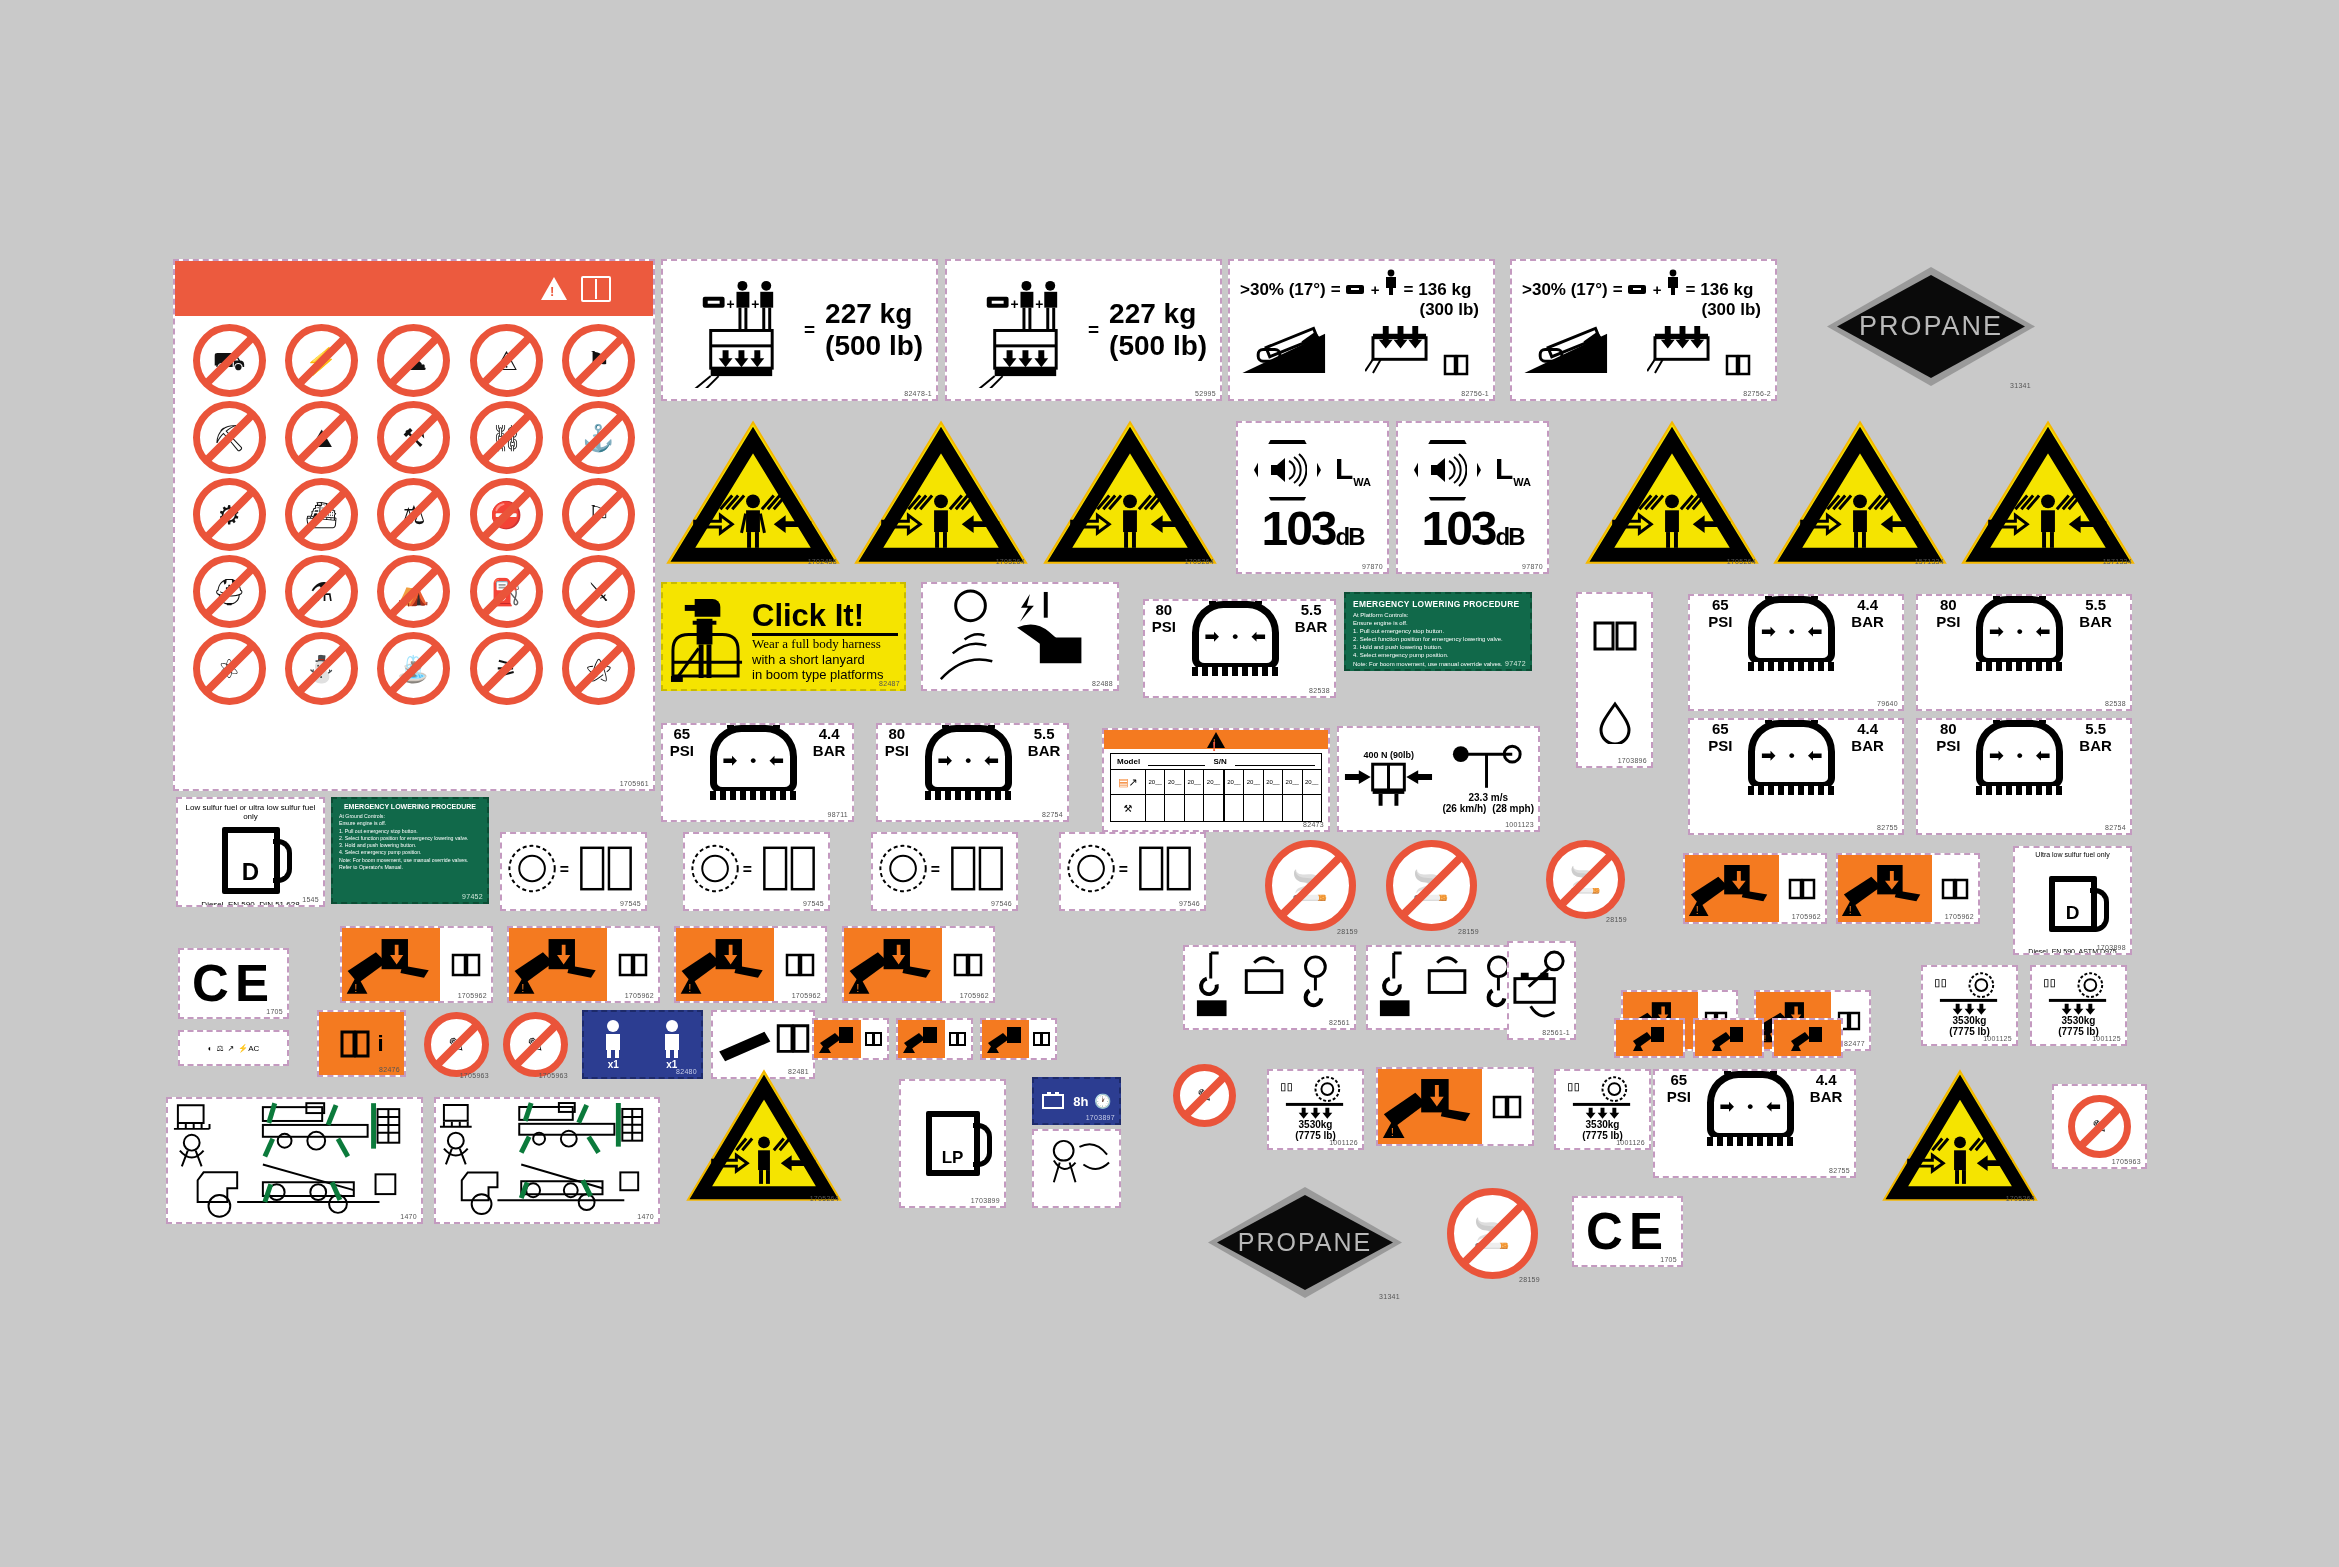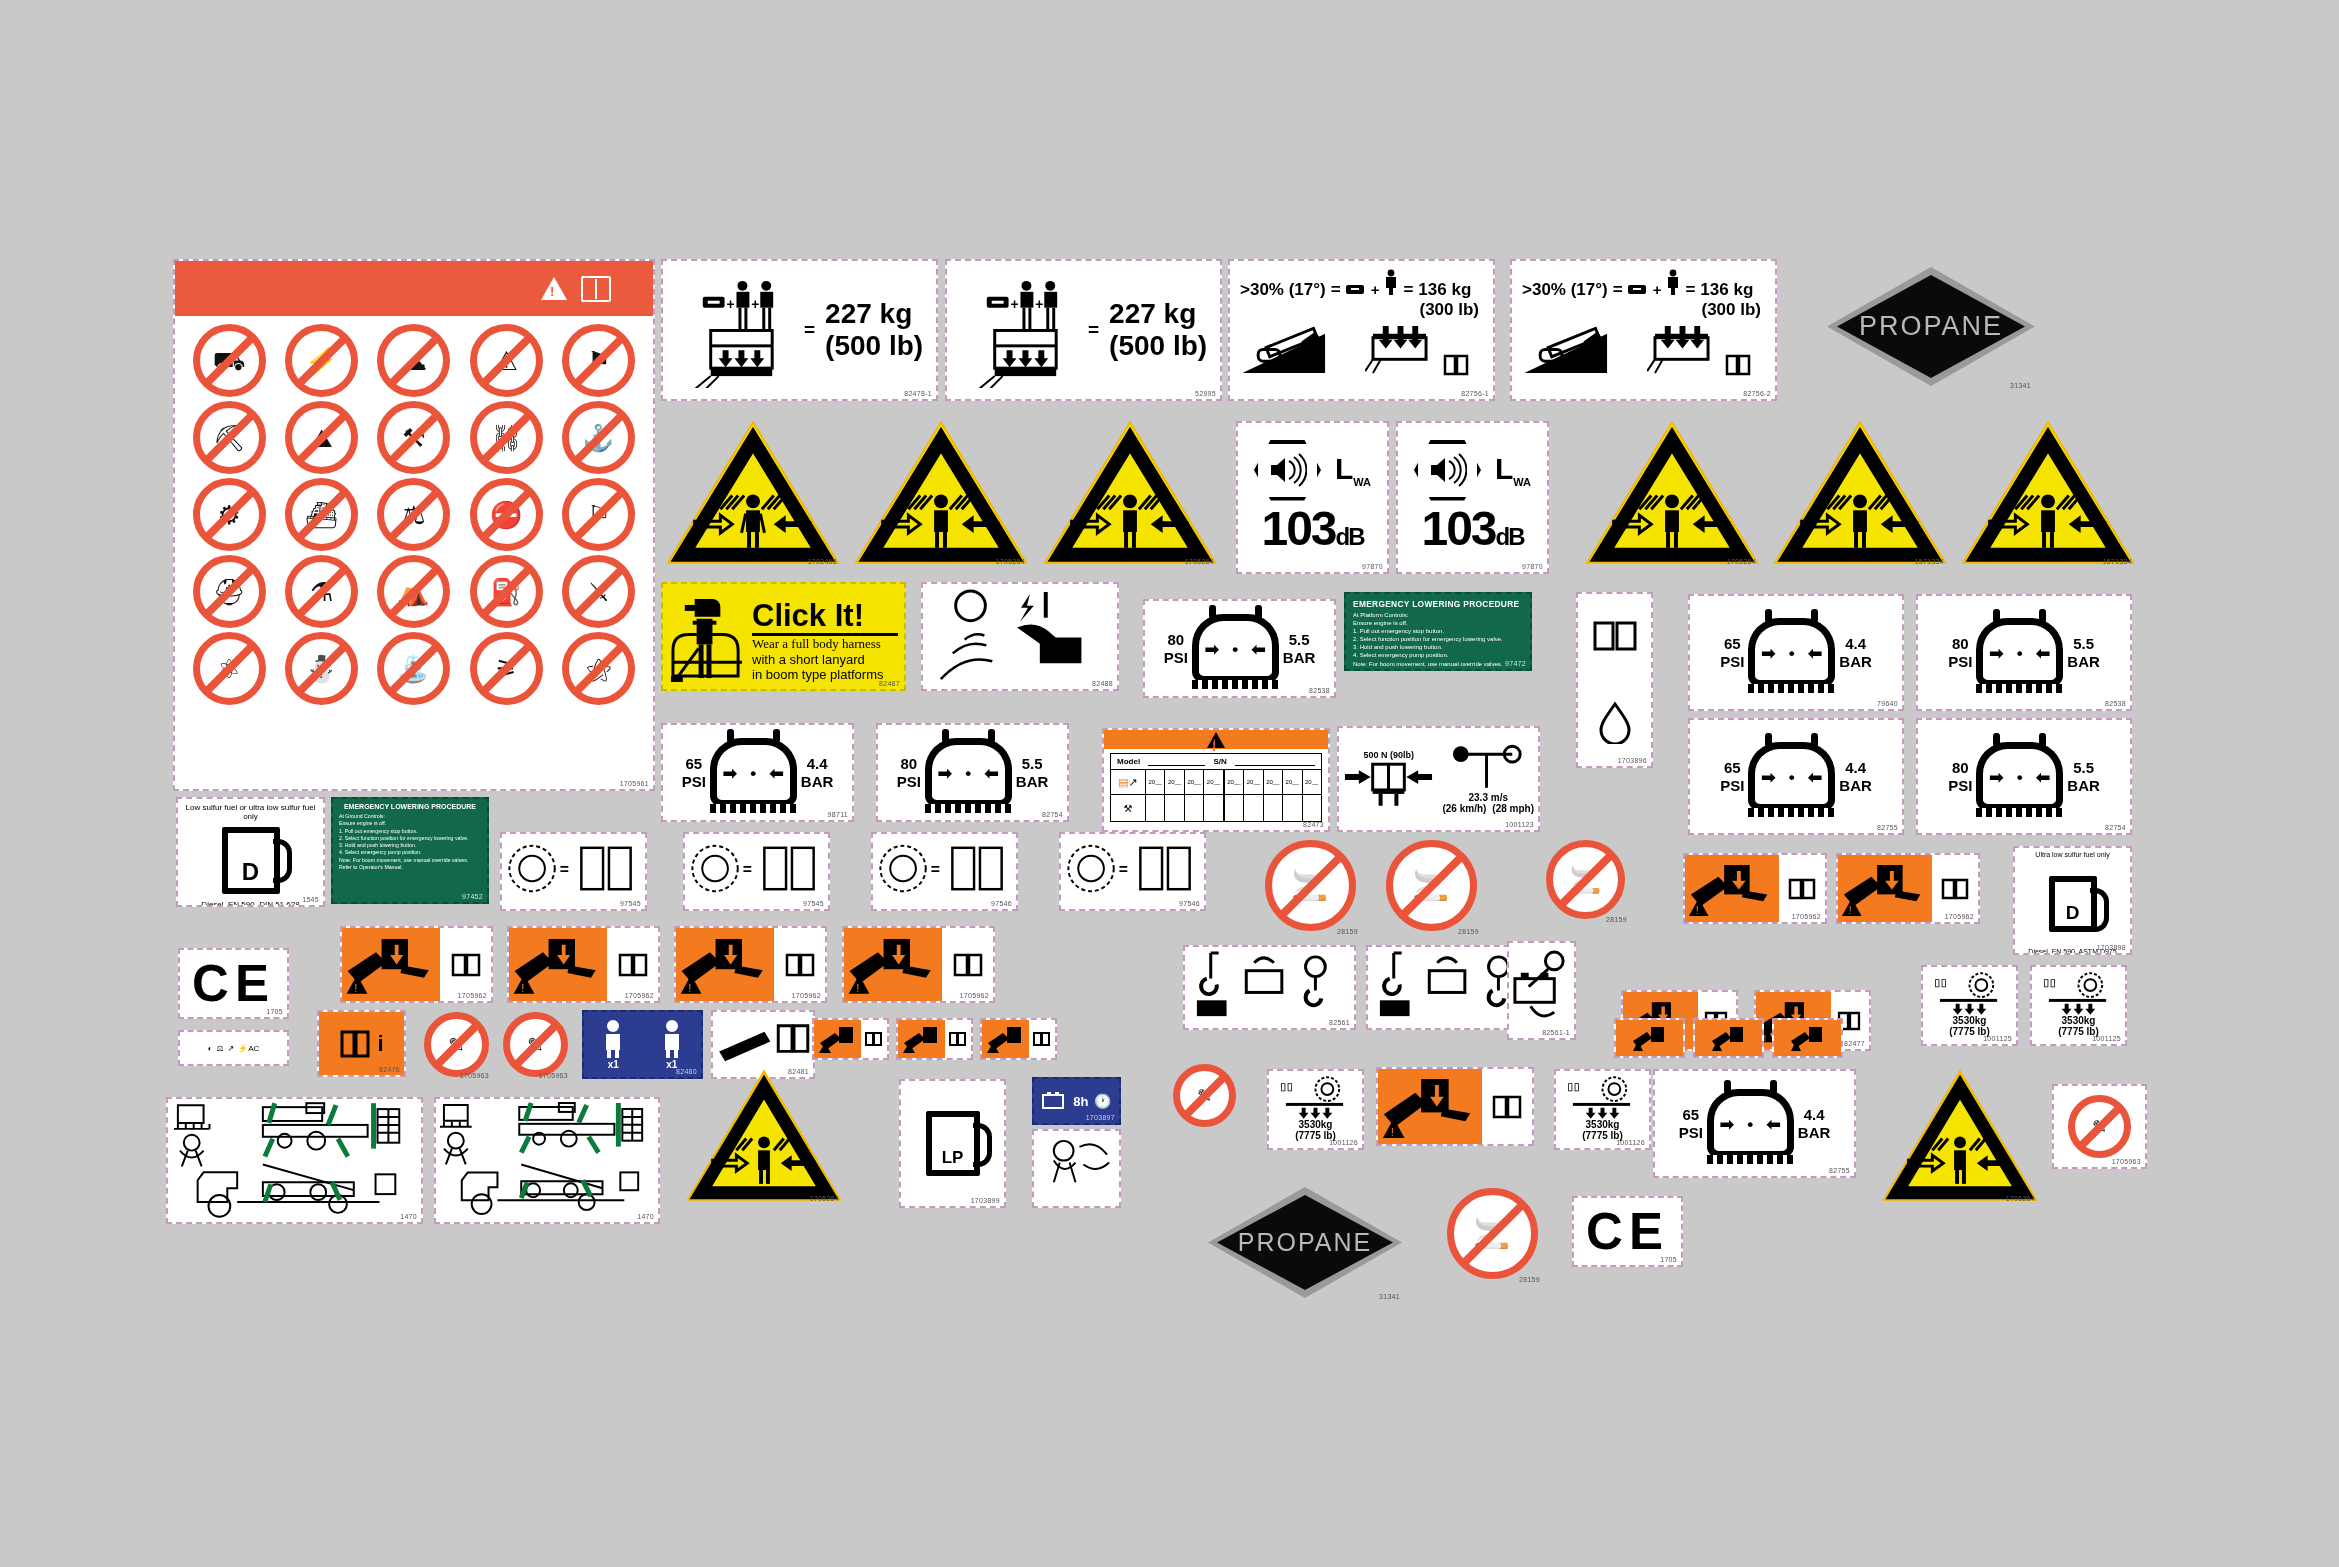--- a/index.html
+++ b/index.html
@@ -20,21 +20,21 @@
   .hdrbar{background:#ec5a3e;display:flex;align-items:center;justify-content:flex-end;gap:14px;padding-right:42px;}
   .wtri-sm{width:0;height:0;border-left:13px solid transparent;border-right:13px solid transparent;border-bottom:23px solid #fff;position:relative;}
   .wtri-sm:after{content:"!";position:absolute;left:-4px;top:7px;font-size:13px;color:#ec5a3e;font-weight:bold;}
   .bookicon{width:26px;height:22px;border:2px solid #fff;border-radius:2px;position:relative;background:#ec5a3e;}
   .bookicon:before{content:"";position:absolute;left:50%;top:1px;bottom:1px;width:2px;background:#fff;transform:translateX(-50%);}
 
   .grid5{display:grid;grid-template-columns:repeat(5,1fr);gap:4px;padding:8px 10px;}
   .gcell{display:flex;align-items:center;justify-content:center;}
 
   
-  .tire{display:flex;align-items:center;justify-content:center;gap:4px;height:100%;}
+  .tire{display:flex;justify-content:center;gap:16px;height:100%;}
   .tirelbl{font-size:15px;font-weight:bold;line-height:1.15;text-align:center;color:#000;}
   .tirebody{width:73px;height:55px;border:7px solid #000;border-radius:36% 36% 14% 14%/46% 46% 16% 16%;
      position:relative;background:#fff;}
   .tirebody:before,.tirebody:after{content:"";position:absolute;top:-16px;width:7px;height:14px;background:#000;border-radius:3px;}
   .tirebody:before{left:10px;} .tirebody:after{right:10px;}
   .tarr{position:absolute;top:50%;transform:translateY(-50%);font-size:17px;font-weight:bold;line-height:1;}
   .tread{position:absolute;left:-7px;right:-7px;bottom:-13px;height:9px;background:
      repeating-linear-gradient(90deg,#000 0 6px,#fff 6px 10px);}
 
   .orangebox{background:#f47a20;}
@@ -767,21 +767,21 @@
           </div>
         </div>
       </div>
     </div>
     <div class="code">82473</div>
   </div>
 
   <div class="decal" style="left:1337px;top:726px;width:203px;height:106px;">
     <div style="display:flex;height:100%;">
       <div style="flex:1;display:flex;flex-direction:column;align-items:center;justify-content:center;">
-        <div class="cap" style="font-size:9px;">500 N (90lb)</div>
+        <div class="cap" style="font-size:9px;">400 N (90lb)</div>
         <svg width="95" height="48" viewBox="0 0 96 48">
           <rect x="32" y="4" width="32" height="26" fill="none" stroke="#000" stroke-width="3"></rect>
           <line x1="48" y1="4" x2="48" y2="30" stroke="#000" stroke-width="3"></line>
           <rect x="32" y="30" width="32" height="4" fill="#000"></rect>
           <rect x="38" y="34" width="4" height="12" fill="#000"></rect>
             <rect x="54" y="34" width="4" height="12" fill="#000"></rect>
           <path d="M30 17 l-12 -7 v4 H4 v6 h14 v4z" fill="#000"></path>
           <path d="M66 17 l12 -7 v4 h14 v6 H78 v4z" fill="#000"></path>
         </svg>
       </div>

